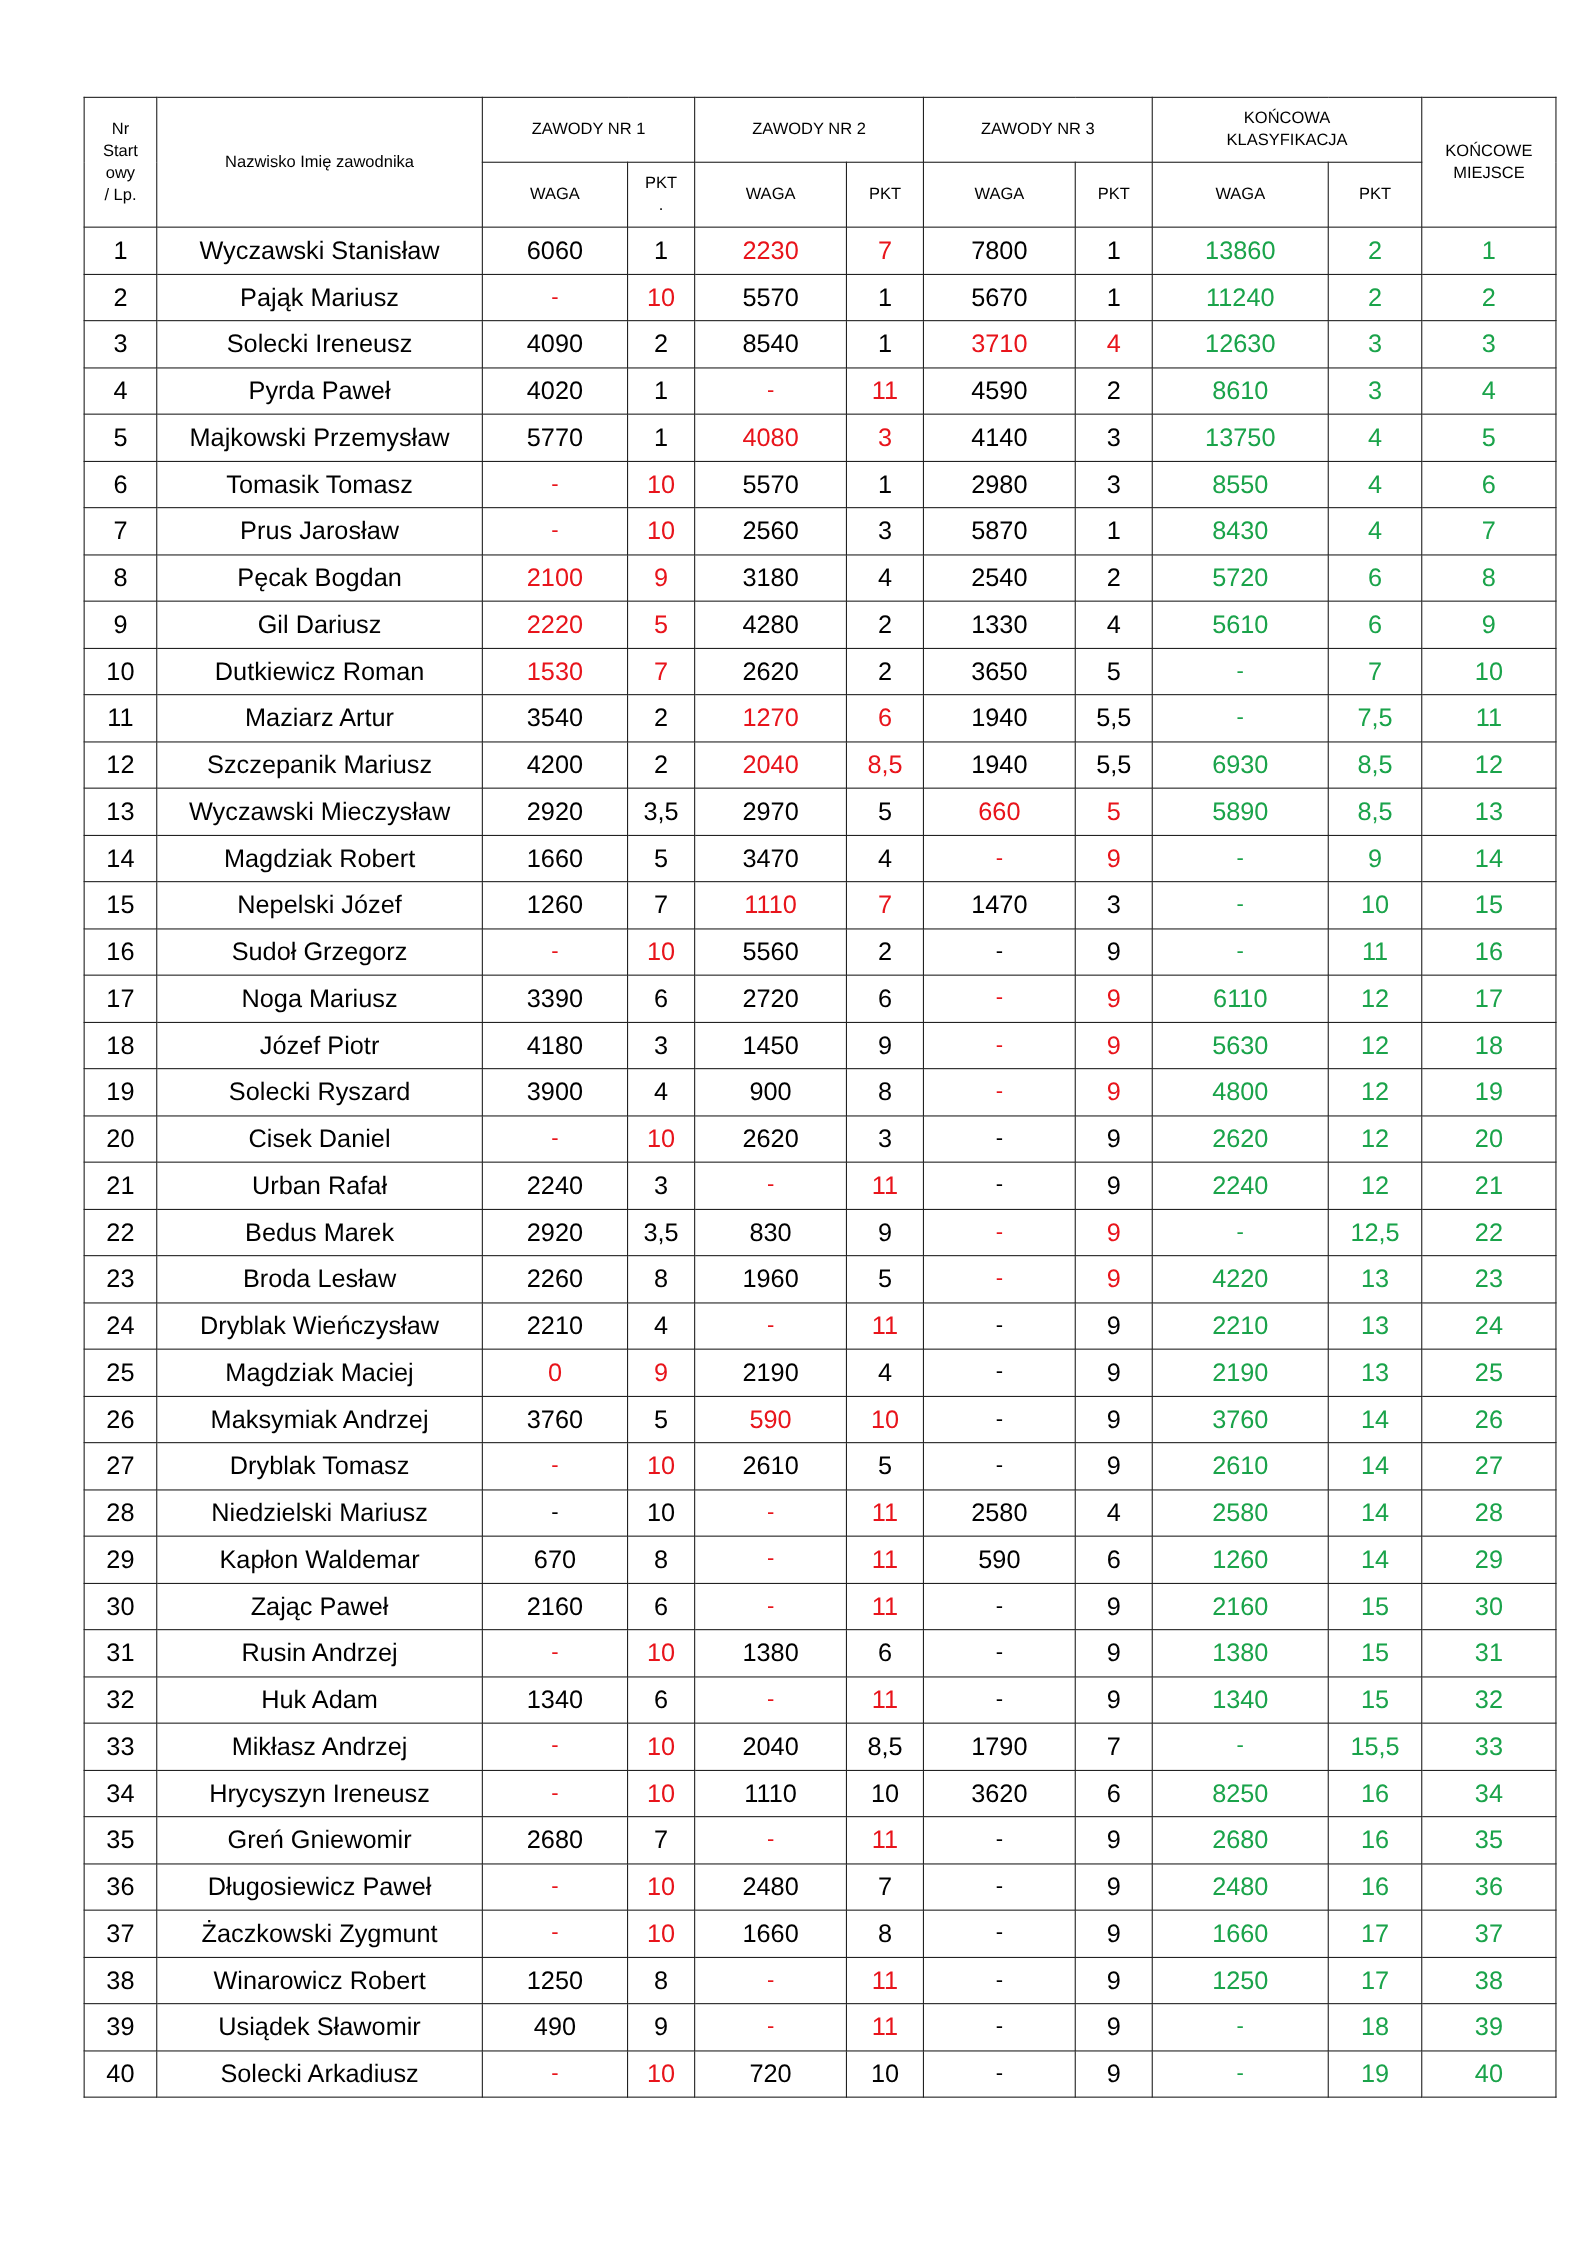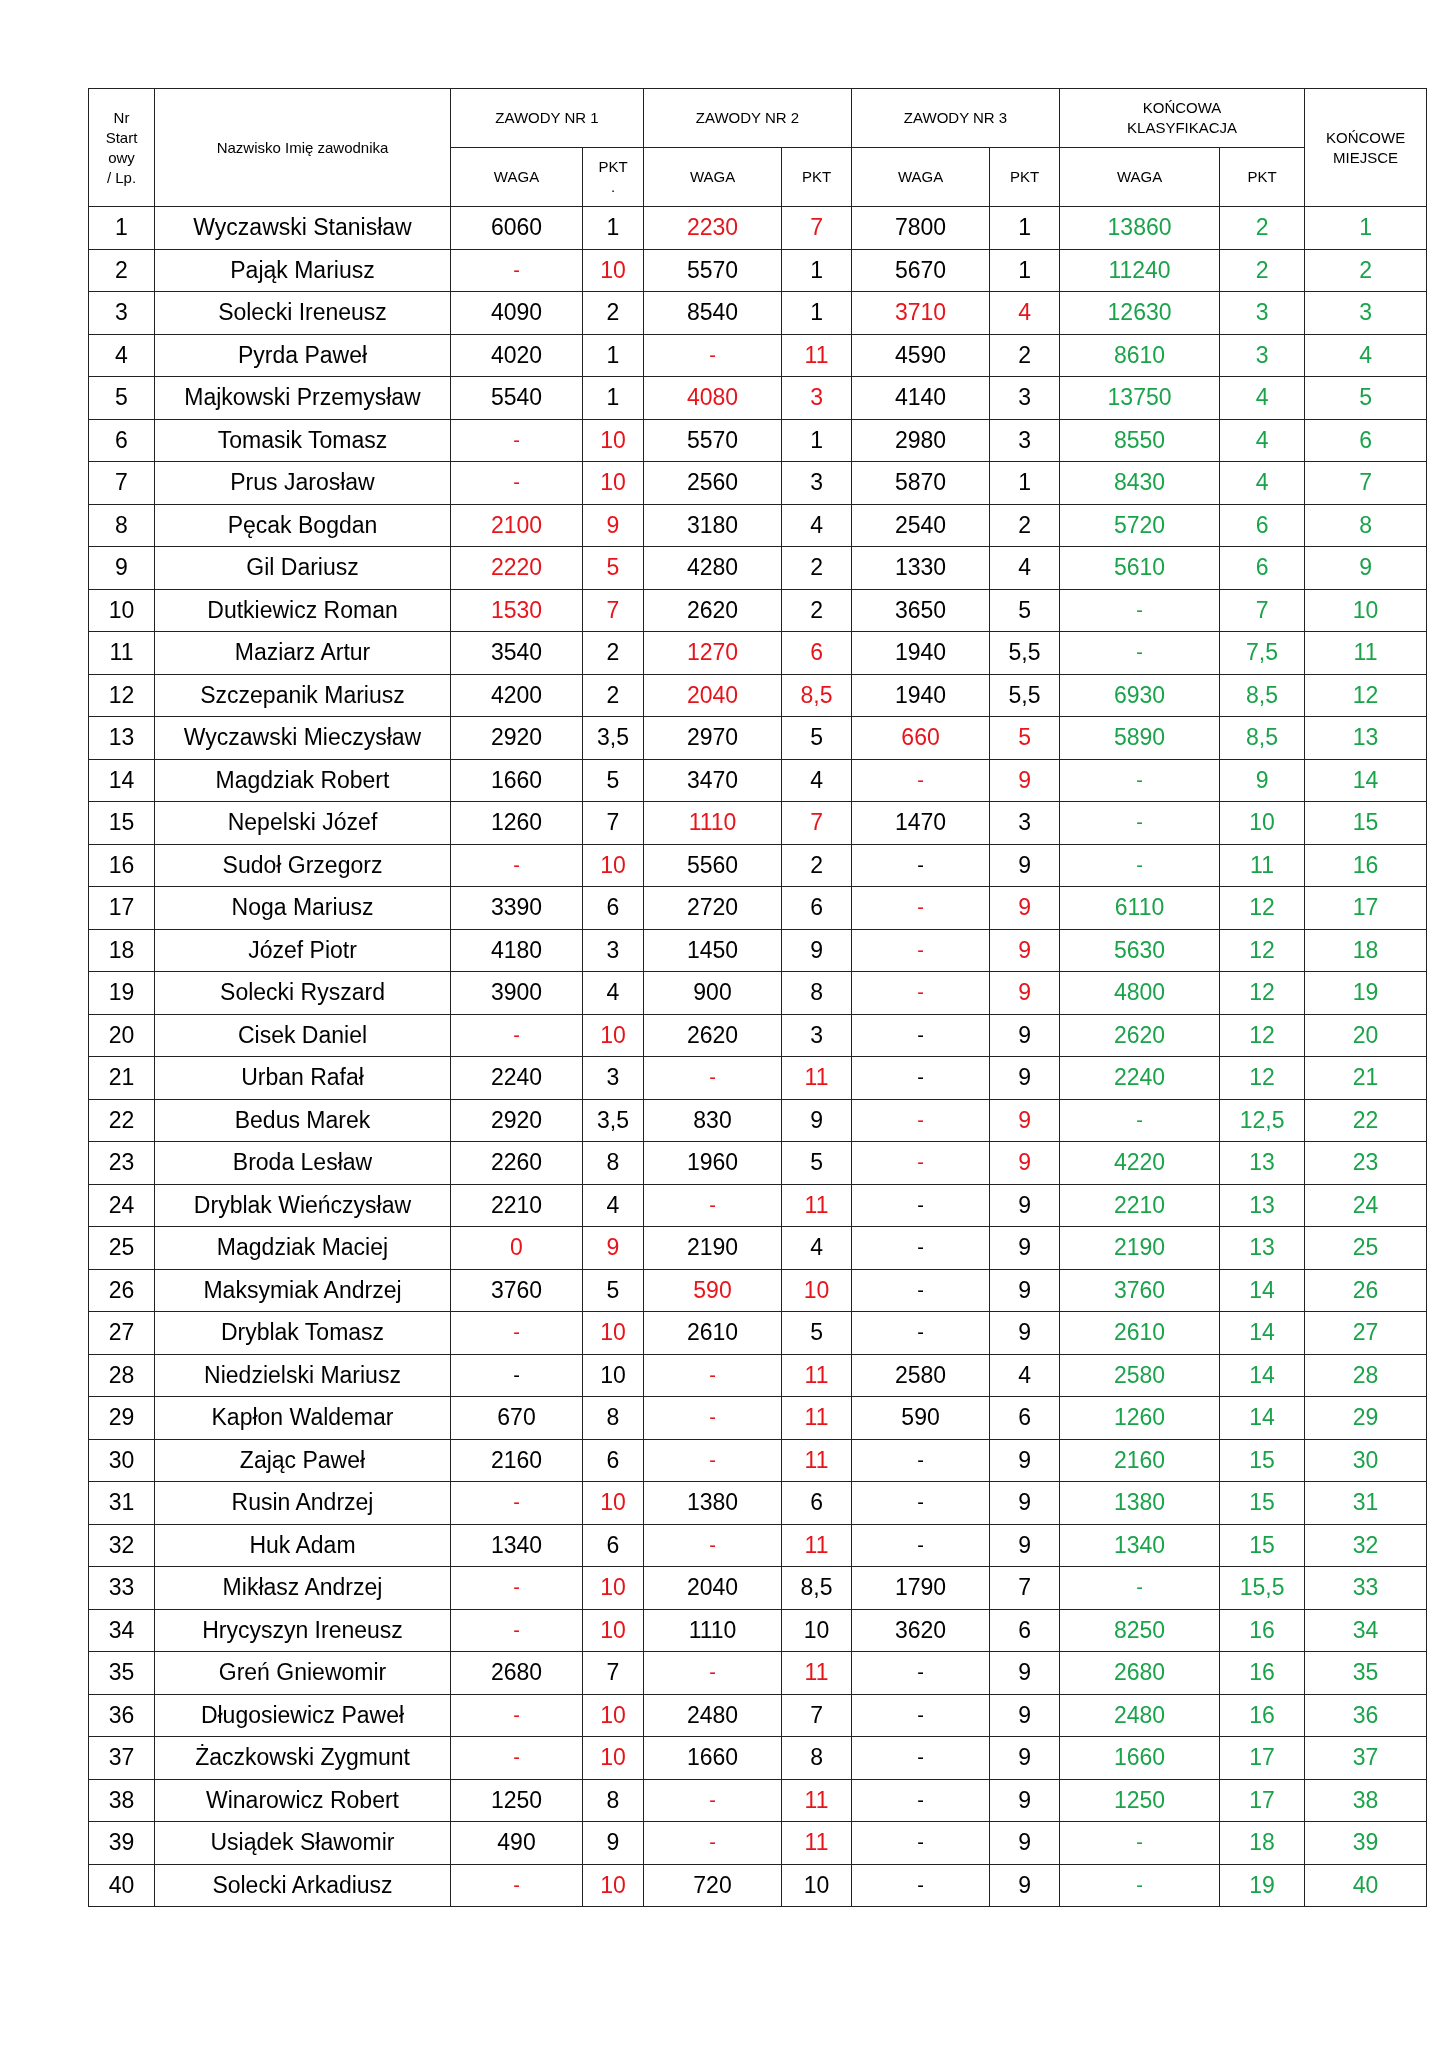--- a/index.html
+++ b/index.html
@@ -1,18 +1,18 @@
 <!DOCTYPE html>
 <html><head>
 <meta charset="utf-8">
 <style>
   html, body { margin: 0; padding: 0; background: #ffffff; }
   body { width: 1448px; height: 2048px; position: relative; font-family: "Liberation Sans", "DejaVu Sans", sans-serif; color: #000; }
   table.results {
-    position: absolute; left: 88px; top: 88px;
+    position: absolute; left: 76px; top: 88px;
     border-collapse: collapse; table-layout: fixed;
     width: 1328px;
     border-radius: 30px;
   }
   table.results td, table.results th {
     border: 1.5px solid #222;
     text-align: center; vertical-align: middle;
     padding: 0; font-weight: normal;
   }
   th { font-size: 15px; line-height: 20px; }
@@ -126,21 +126,21 @@
         <td class="red">11</td>
         <td class="">4590</td>
         <td class="">2</td>
         <td class="green">8610</td>
         <td class="green">3</td>
         <td class="green">4</td>
       </tr>
       <tr>
         <td class="">5</td>
         <td class="name">Majkowski Przemysław</td>
-        <td class="">5540</td>
+        <td class="">5770</td>
         <td class="">1</td>
         <td class="red">4080</td>
         <td class="red">3</td>
         <td class="">4140</td>
         <td class="">3</td>
         <td class="green">13750</td>
         <td class="green">4</td>
         <td class="green">5</td>
       </tr>
       <tr>

